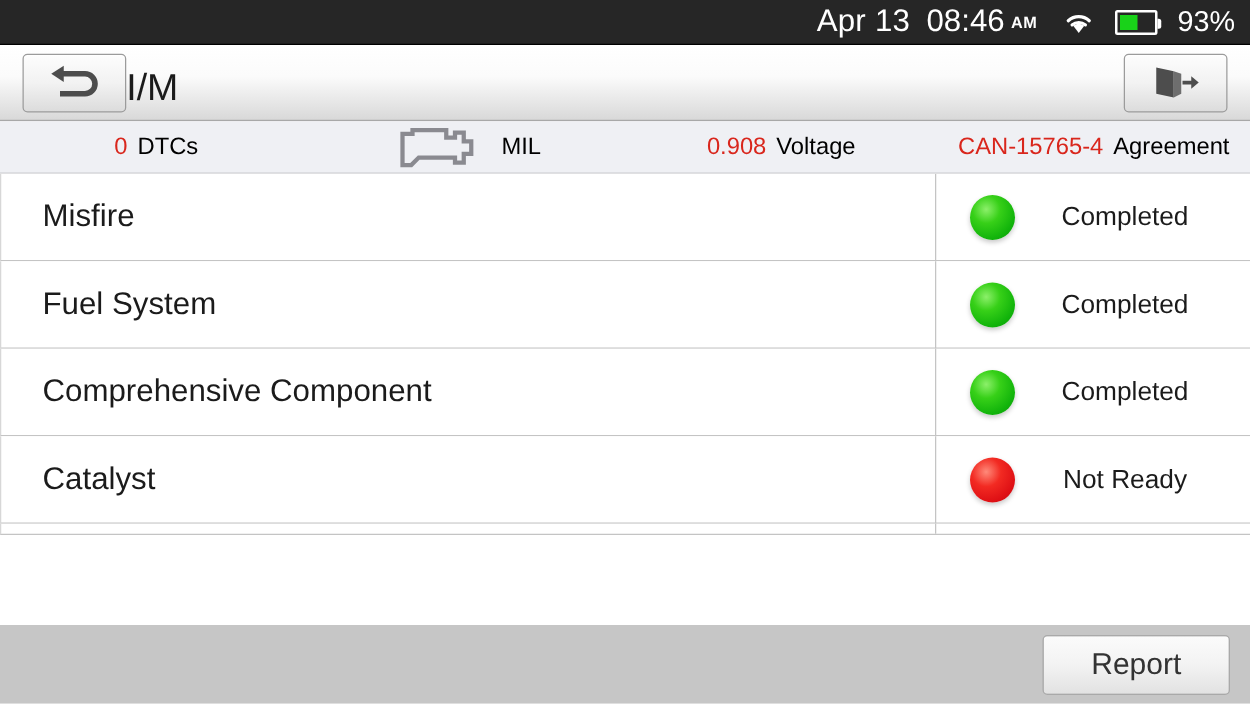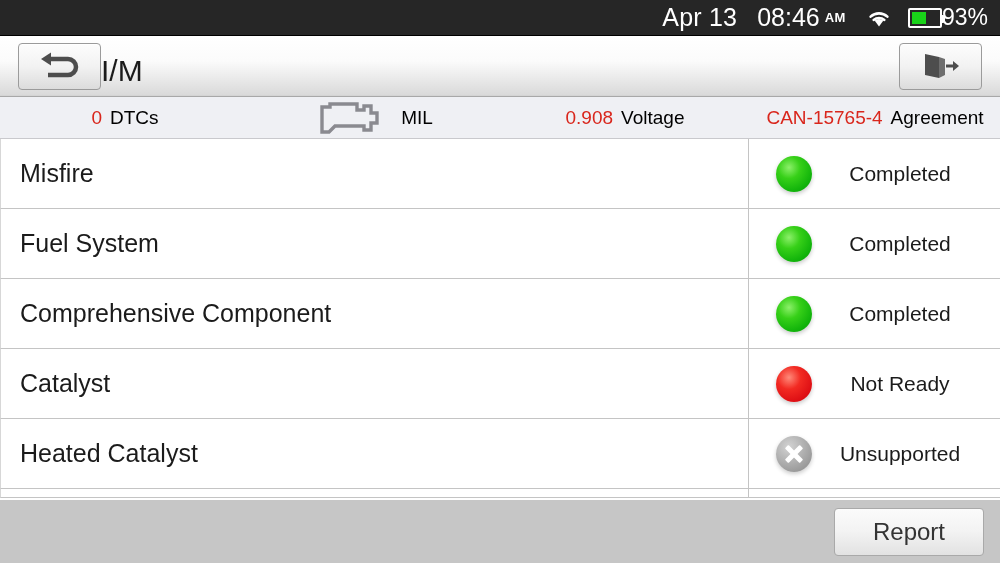--- a/index.html
+++ b/index.html
@@ -12,35 +12,35 @@
   #app { position: relative; width: 1000px; height: 563px; }
 
   
   .statusbar {
     position: absolute; left: 0; top: 0; width: 1000px; height: 36px;
     background: #262626;
     display: flex; align-items: center; justify-content: flex-end;
     color: #ffffff;
     border-bottom: 1px solid #000;
   }
-  .sb-date { font-size: 25px; letter-spacing: 0.2px; margin-right: 20px; }
+  .sb-date { font-size: 25px; letter-spacing: 0.2px; margin-right: 13px; }
   .sb-time { font-size: 25px; }
   .sb-ampm { font-size: 13px; margin-left: 5px; letter-spacing: .5px; font-weight: bold; }
   .sb-wifi { margin-left: 20px; display: flex; align-items: center; }
   .sb-batt {
     margin-left: 16px; width: 34px; height: 20px;
     border: 2px solid #ffffff; border-radius: 2px;
     position: relative; display: flex; align-items: center;
   }
   .sb-batt::after {
     content: ""; position: absolute; right: -5px; top: 5px;
     width: 3px; height: 8px; background: #ffffff; border-radius: 0 2px 2px 0;
   }
   .sb-batt-fill { height: 12px; margin-left: 2px; background: #19d219; width: 14px; }
-  .sb-pct { font-size: 23px; margin-left: 0; margin-right: 12px; }
+  .sb-pct { font-size: 23px; margin-left: 16px; margin-right: 12px; }
 
   
   .toolbar {
     position: absolute; left: 0; top: 36px; width: 1000px; height: 61px;
     background: linear-gradient(to bottom, #ffffff 0%, #fbfbfb 42%, #d9d9d9 99%, #b9b9b9 100%);
     border-bottom: 1px solid #a8a8a8;
     display: flex; align-items: center;
   }
   .tb-btn {
     width: 83px; height: 47px; margin-left: 18px;
@@ -72,21 +72,21 @@
     background: #ffffff; overflow: hidden;
   }
   .row {
     position: relative; height: 70px; width: 1000px;
     display: flex; align-items: center;
     border-bottom: 1px solid #c4c4c4;
     border-left: 1px solid #d7d7d7;
     background: #ffffff;
   }
   .row-label {
-    width: 748px; padding-left: 19px; font-size: 25px; color: #1b1b1b;
+    width: 748px; padding-left: 33px; font-size: 25px; color: #1b1b1b;
     border-right: 1px solid #c4c4c4; height: 70px;
     display: flex; align-items: center;
   }
   .row-status {
     flex: 1; height: 70px; display: flex; align-items: center;
   }
   .led { width: 36px; height: 36px; border-radius: 50%; margin-left: 27px; flex: none; }
   .led.green {
     background: radial-gradient(circle at 36% 32%, #8cf06a 0%, #37d018 33%, #12b40b 70%, #089409 100%);
     box-shadow: 0 2px 4px rgba(0,0,0,.22);
@@ -211,27 +211,20 @@
           <div class="status-text">Completed</div>
         </div>
       </div>
       <div class="row">
         <div class="row-label">Catalyst</div>
         <div class="row-status">
           <div class="led red"></div>
           <div class="status-text">Not Ready</div>
         </div>
       </div>
-      <div class="row">
-        <div class="row-label">Heated Catalyst</div>
-        <div class="row-status">
-          <div class="led gray"></div>
-          <div class="status-text">Unsupported</div>
-        </div>
-      </div>
       <div class="row partial">
         <div class="row-label"></div>
       </div>
     </div>
 
   <div class="footer">
     <div class="report-btn">Report</div>
   </div>
 
 </div>

